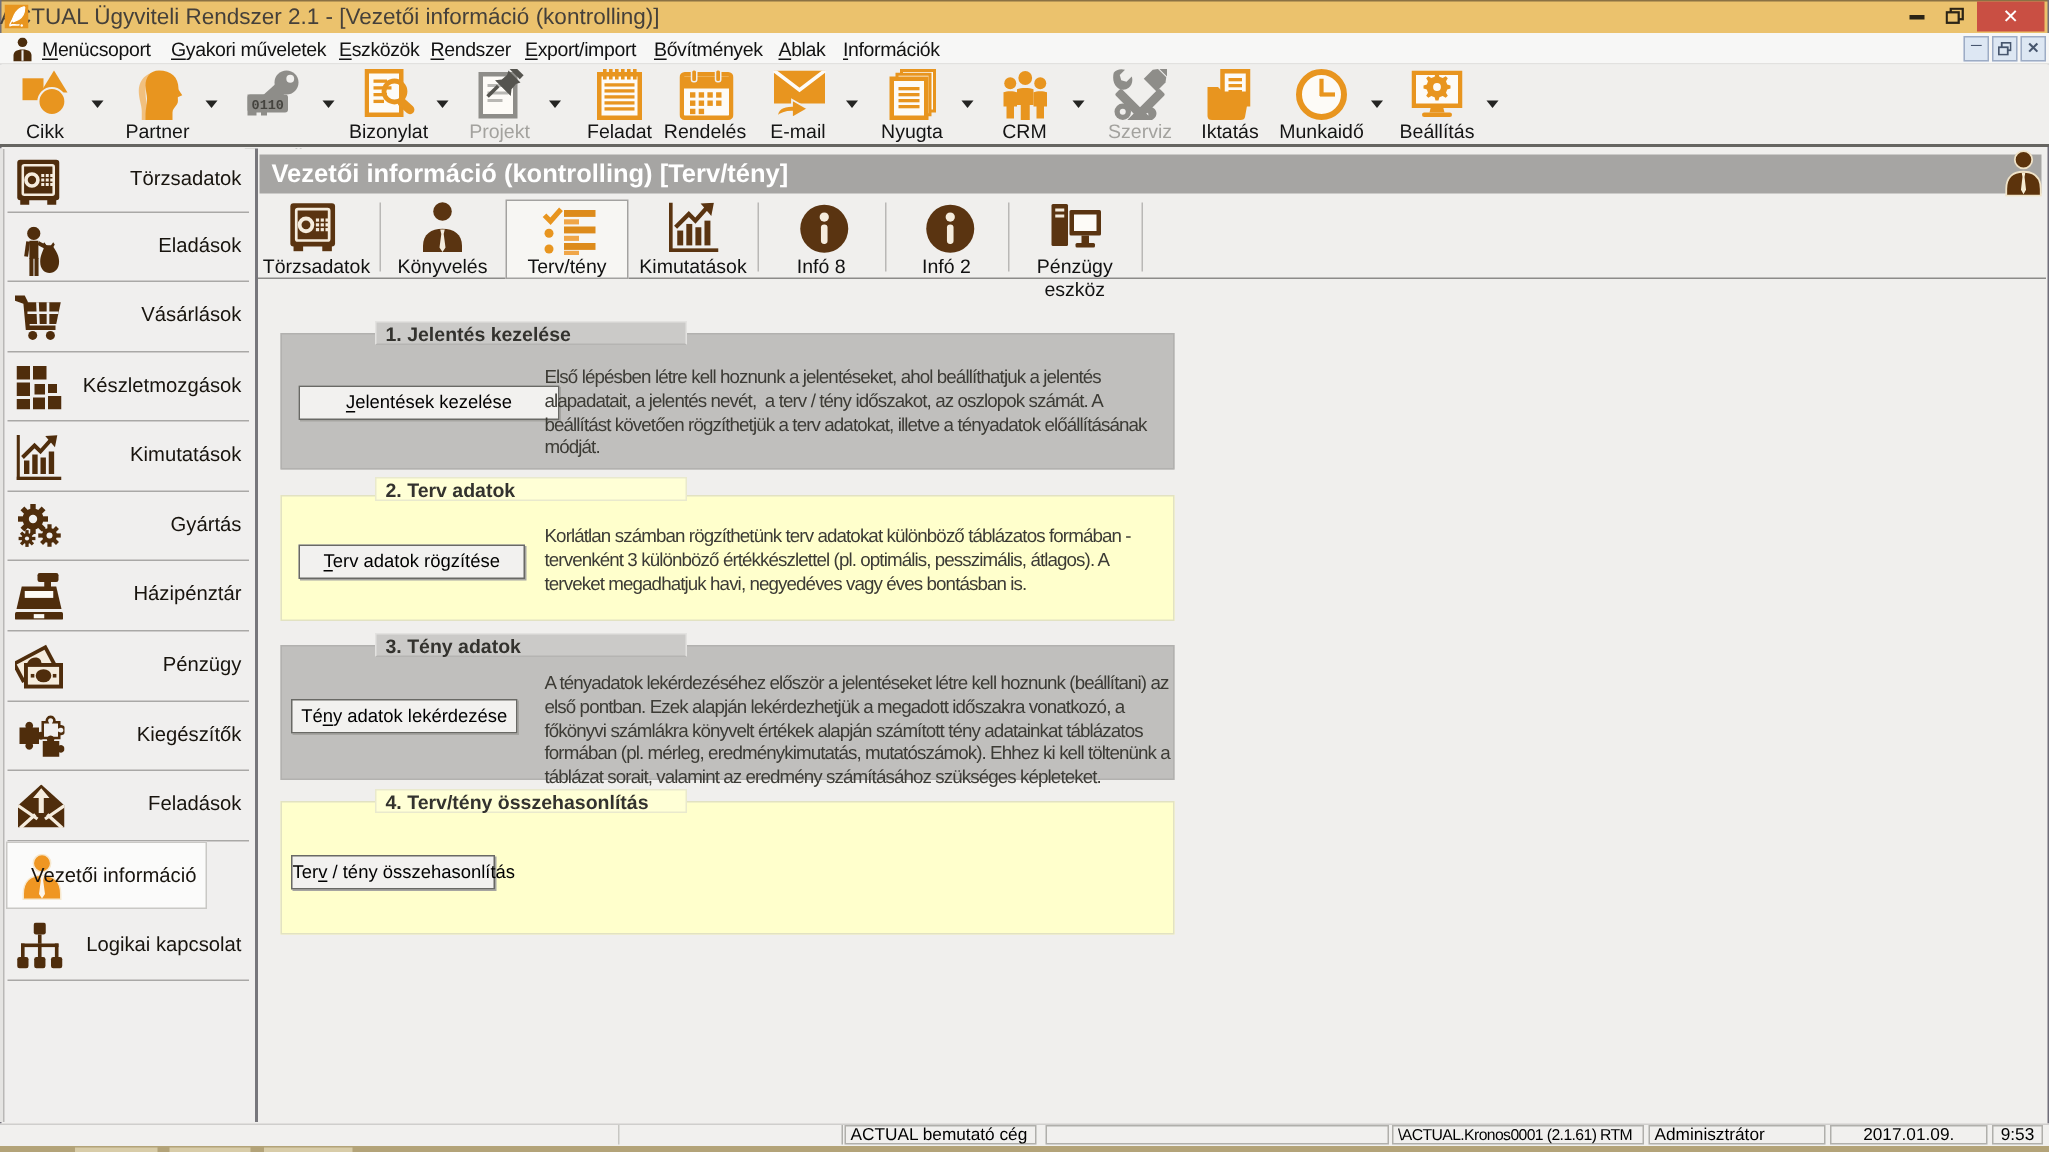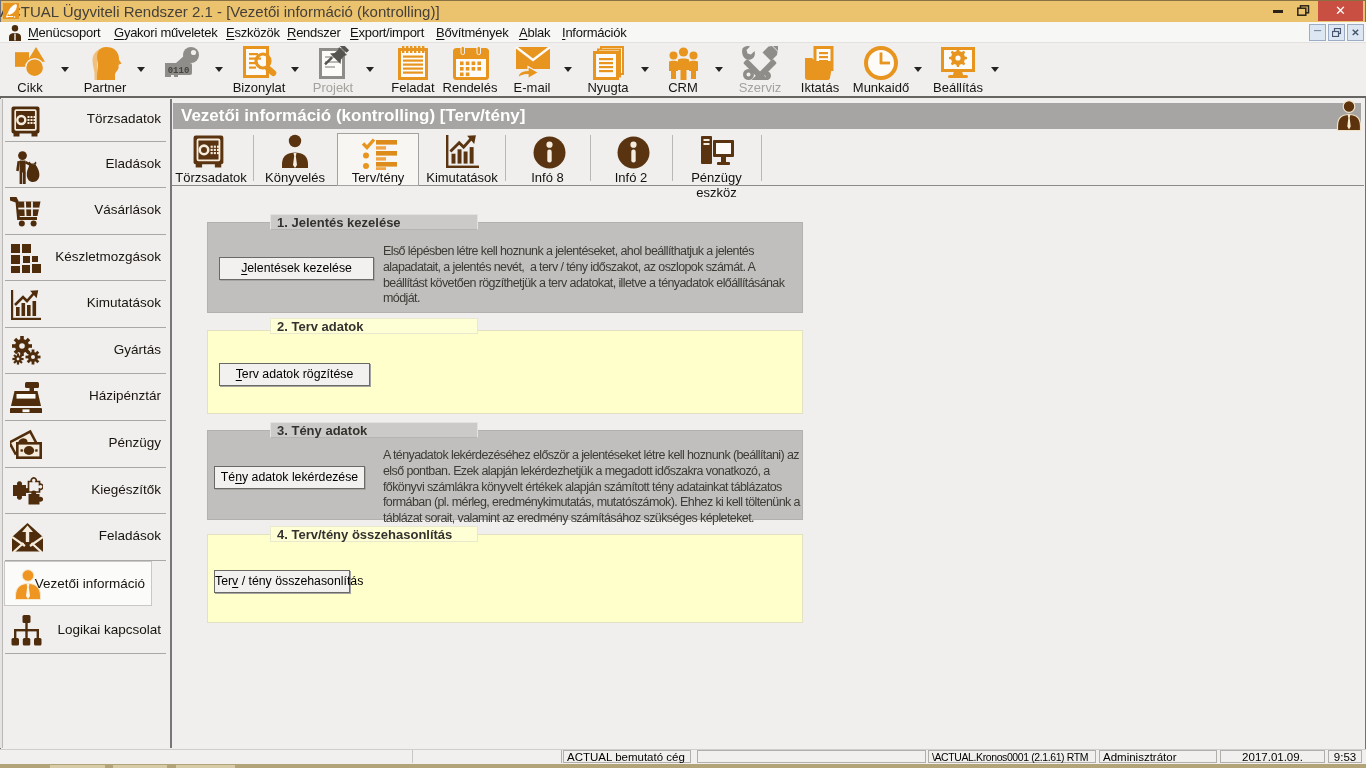--- a/index.html
+++ b/index.html
@@ -30,21 +30,21 @@
   .sbitem { position:absolute; left:5px; width:161px; height:46px; border-bottom:1px solid #a9a8a6; }
   .sbicon { position:absolute; left:6px; top:8px; }
   .sblabel { position:absolute; right:5px; top:14px; font-size:13.5px; color:#18140e; }
   .sbsel { background:#fbfbfa; border:1px solid #c9c8c5; }
 
   
   #main { left:170px; top:99px; width:1194px; height:649px; background:#f0efed; border-left:2px solid #77767b; }
   .tabsep { position:absolute; top:4px; height:46px; width:1px; background:#b9b8b6; }
 
   
-  .sect { position:absolute; left:17px; width:596px;margin-left:20px; }
+  .sect { position:absolute; left:17px; width:596px; }
   .shead { position:absolute; left:63px; top:0; width:208px; height:16px; font-size:13px; font-weight:bold; color:#33322e; padding-left:6px; line-height:16px; }
   .sbox  { position:absolute; left:0; top:8px; width:596px; }
   .sbtn  { position:absolute; white-space:nowrap; font-size:12.3px; color:#000; background:#f2f1ef; border:1px solid #696965; box-shadow:1px 1px 0 #a6a5a1; text-align:center; }
   .sbtn u { text-decoration:underline; text-underline-offset:2px; }
   .sdesc { position:absolute; left:176px; top:16px; width:430px; font-size:12.5px; line-height:15.8px; color:#3c3b35; white-space:nowrap; letter-spacing:-0.6px; }
   .gray .shead { background:#cbcac8; border:1px solid #e3e2e0; border-bottom-color:#b5b4b2; }
   .gray .sbox  { background:#c0bfbd; border:1px solid #b2b1af; }
   .yell .shead { background:#ffffd6; border:1px solid #e9e9cd; }
   .yell .sbox  { background:#ffffcc; border:1px solid #e2e2c2; }
 
@@ -437,21 +437,21 @@
     <path d="M15.5 0 L31 14 L31 28.5 L0 28.5 L0 14 Z" fill="#4f2d0c"></path>
     <g stroke="#f5ecdd" stroke-width="2.2" fill="none">
       <path d="M0 14 L13 23 M31 14 L18 23"></path>
       <path d="M1.5 29 L11.5 20 M29.5 29 L19.5 20"></path>
     </g>
     <path d="M15.5 2.5 L21 9 L17.2 9 L17.2 19 L13.8 19 L13.8 9 L10 9 Z" fill="#f5ecdd"></path>
   </svg>
   <div class="sblabel">Feladások</div>
 </div>
 
-<div class="sbsel abs" style="left:4px;top:561px;width:148px;height:45px">
+<div class="sbsel abs" style="left:4px;top:561px;width:134px;height:45px">
   <svg class="abs" style="left:8px;top:7px" width="30" height="31" viewBox="0 0 30 31">
     <g fill="#ef9622" stroke="#f7e8ce" stroke-width="1">
       <circle cx="15" cy="6.5" r="5.8"></circle>
       <path d="M2.5 30.5 L2.5 27 C2.5 18 8 14.5 15 14.5 C22 14.5 27.5 18 27.5 27 L27.5 30.5 Z"></path>
     </g>
     <path d="M13.6 15 L16.4 15 L15.8 18 L17 27 L15 30 L13 27 L14.2 18 Z" fill="#fdf6ea"></path>
   </svg>
   <div class="sblabel" style="right:6px;top:14px">Vezetői információ</div>
 </div>
 
@@ -576,28 +576,29 @@
   <g fill="#5c330c" stroke="#f0e3c8" stroke-width="1.2">
     <circle cx="13" cy="6.5" r="5.8"></circle>
     <path d="M1.5 30.5 L1.5 26 C1.5 17.5 6.5 14.5 13 14.5 C19.5 14.5 24.5 17.5 24.5 26 L24.5 30.5 Z"></path>
   </g>
   <path d="M11.8 15 L14.2 15 L13.7 18 L14.7 26.5 L13 29.5 L11.3 26.5 L12.3 18 Z" fill="#f7ecd2"></path>
 </svg>
 
 <div class="sect gray" style="top:214px;left:187px;height:99px">
   <div class="sbox" style="height:91px"></div>
   <div class="shead">1. Jelentés kezelése</div>
-  <div class="sbtn" style="left:12px;top:43px;width:155px;height:23px;line-height:21px"><u>J</u>elentések kezelése</div>
+  <div class="sbtn" style="left:12px;top:43px;width:174px;height:23px;line-height:21px"><u>J</u>elentések kezelése</div>
   <div class="sdesc" style="top:30px">Első lépésben létre kell hoznunk a jelentéseket, ahol beállíthatjuk a jelentés<br>alapadatait, a jelentés nevét,&nbsp; a terv / tény időszakot, az oszlopok számát. A<br>beállítást követően rögzíthetjük a terv adatokat, illetve a tényadatok előállításának<br>módját.</div>
 </div>
 
 <div class="sect yell" style="top:318px;left:187px;height:96px">
   <div class="sbox" style="top:12px;height:84px"></div>
   <div class="shead">2. Terv adatok</div>
   <div class="sbtn" style="left:12px;top:45px;width:151px;height:23px;line-height:21px"><u>T</u>erv adatok rögzítése</div>
+  <div class="sdesc" style="top:32px">Korlátlan számban rögzíthetünk terv adatokat különböző táblázatos formában -<br>tervenként 3 különböző értékkészlettel (pl. optimális, pesszimális, átlagos). A<br>terveket megadhatjuk havi, negyedéves vagy éves bontásban is.</div>
 </div>
 
 <div class="sect gray" style="top:422px;left:187px;height:98px">
   <div class="sbox" style="height:90px"></div>
   <div class="shead">3. Tény adatok</div>
   <div class="sbtn" style="left:7px;top:44px;width:151px;height:23px;line-height:21px">Té<u>n</u>y adatok lekérdezése</div>
   <div class="sdesc" style="top:26px">A tényadatok lekérdezéséhez először a jelentéseket létre kell hoznunk (beállítani) az<br>első pontban. Ezek alapján lekérdezhetjük a megadott időszakra vonatkozó, a<br>főkönyvi számlákra könyvelt értékek alapján számított tény adatainkat táblázatos<br>formában (pl. mérleg, eredménykimutatás, mutatószámok). Ehhez ki kell töltenünk a<br>táblázat sorait, valamint az eredmény számításához szükséges képleteket.</div>
 </div>
 
 <div class="sect yell" style="top:526px;left:187px;height:97px">

